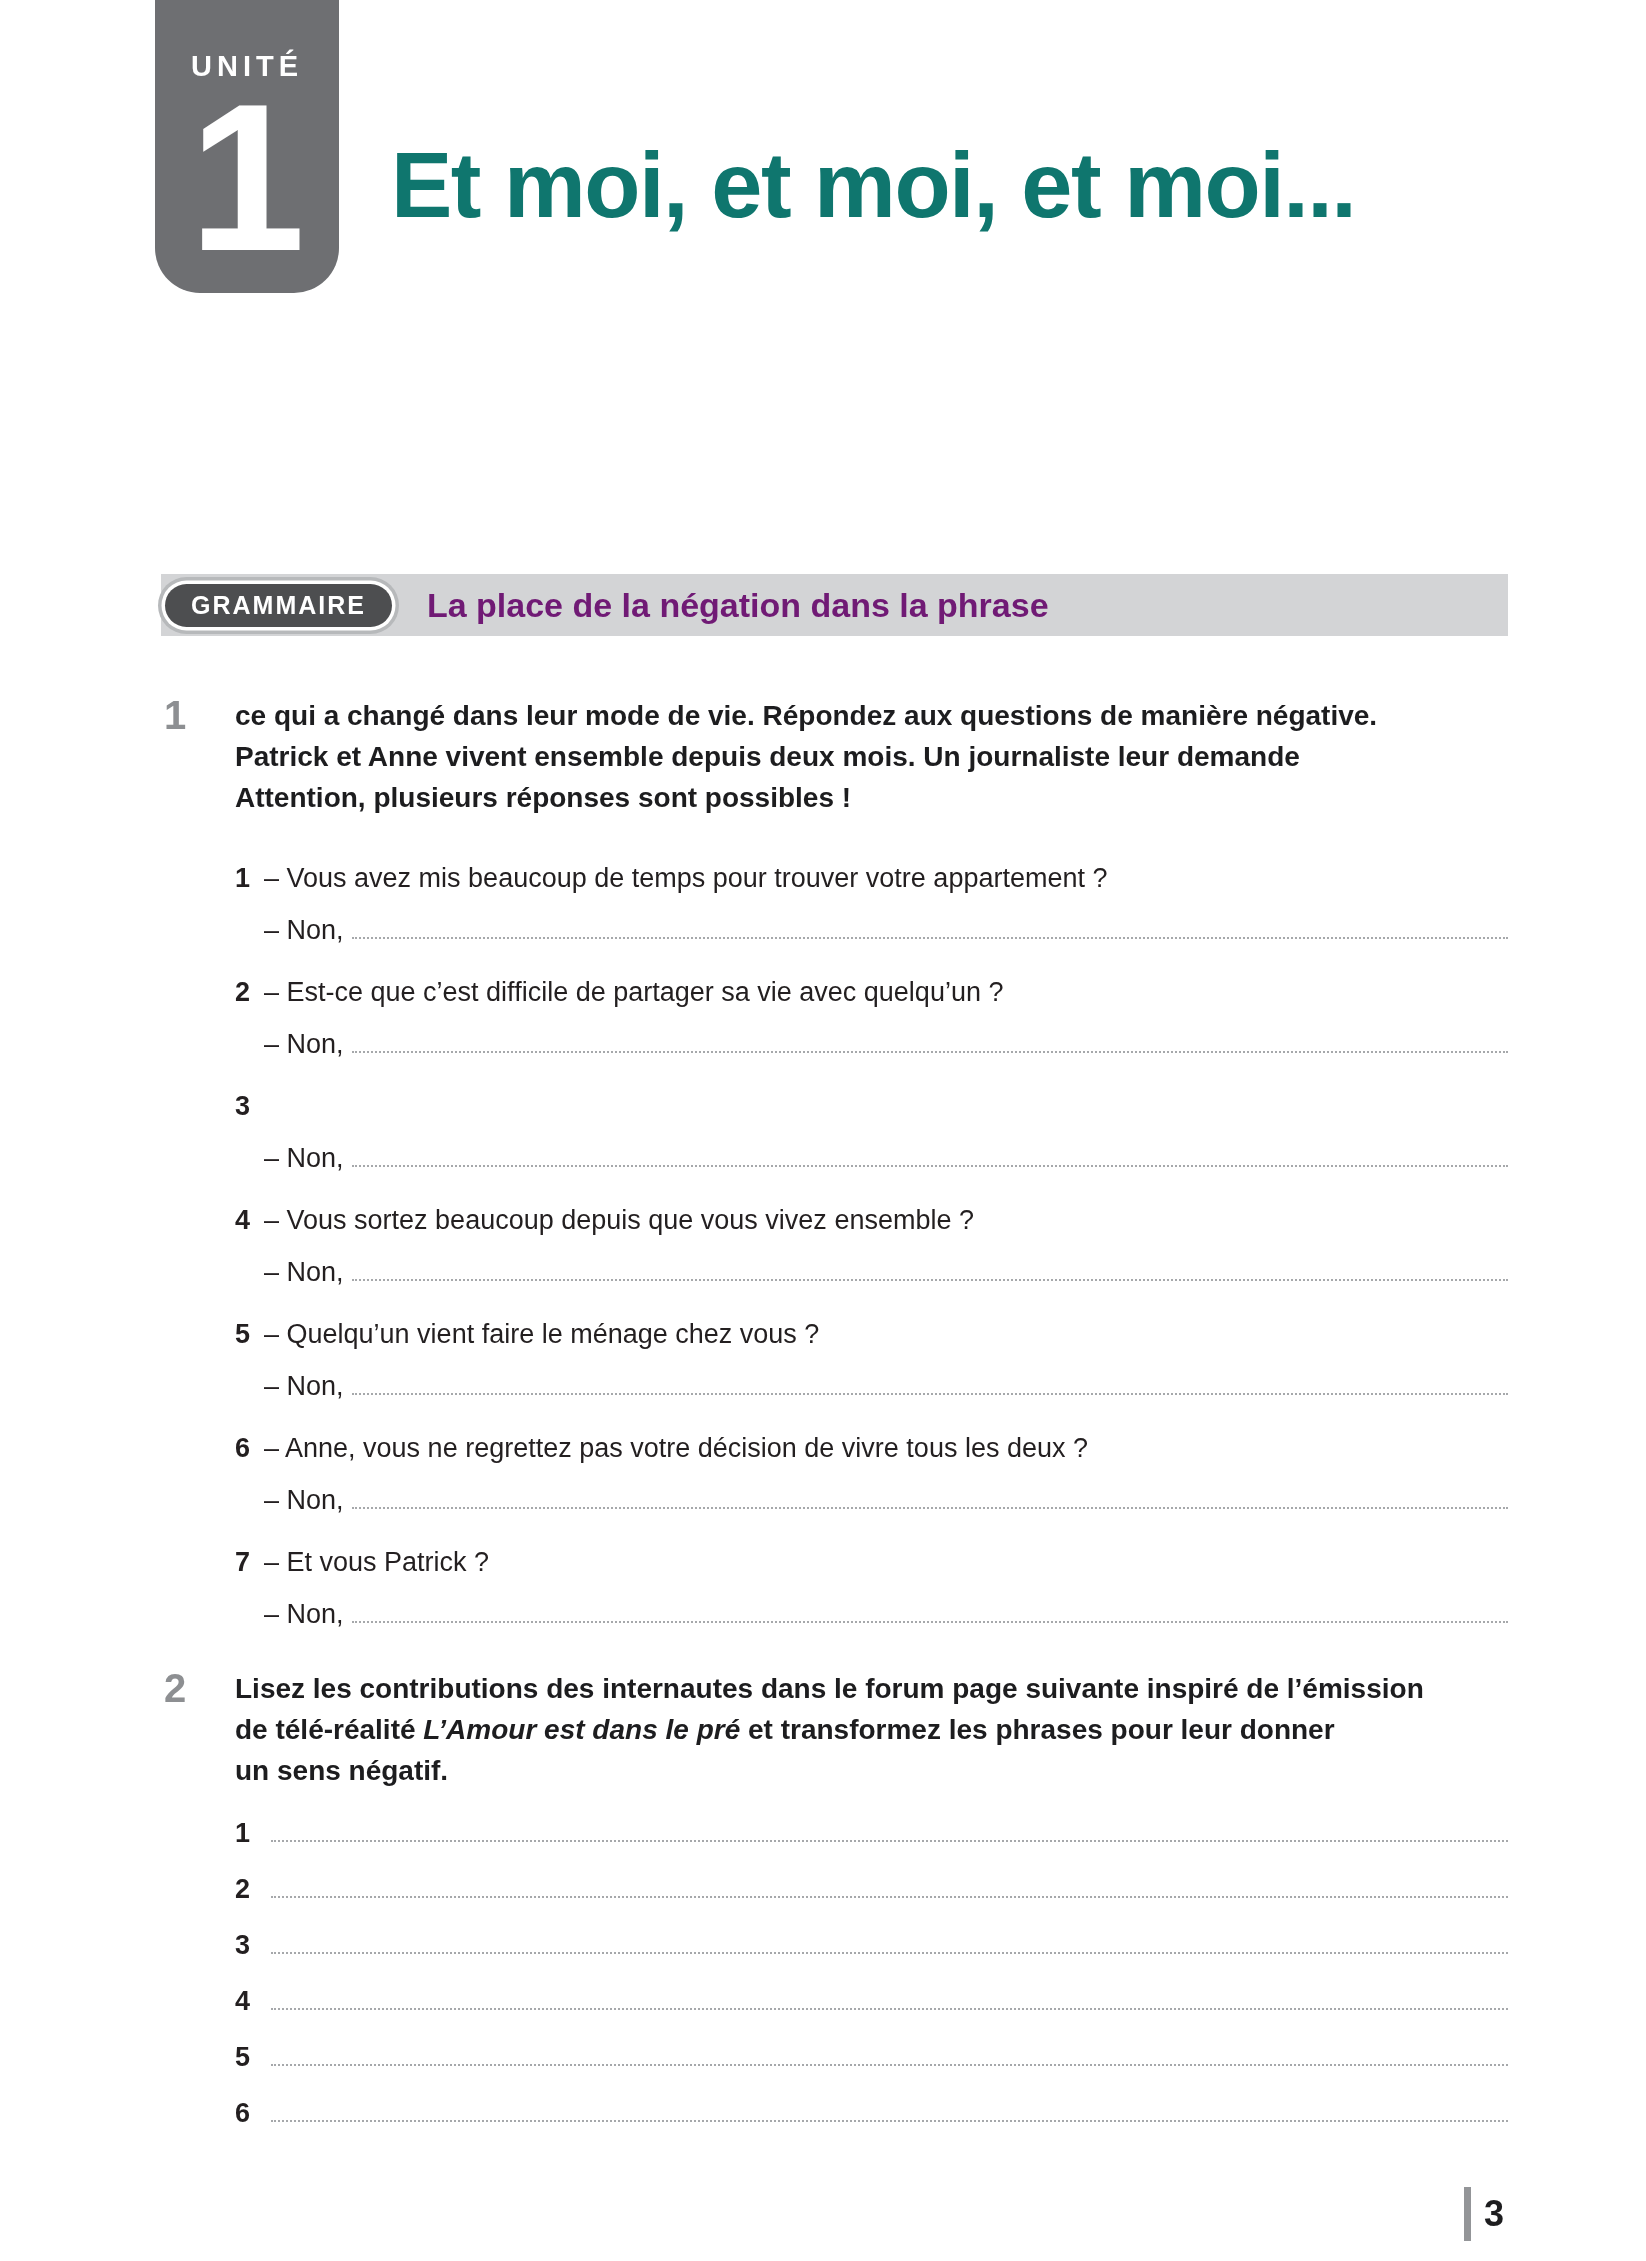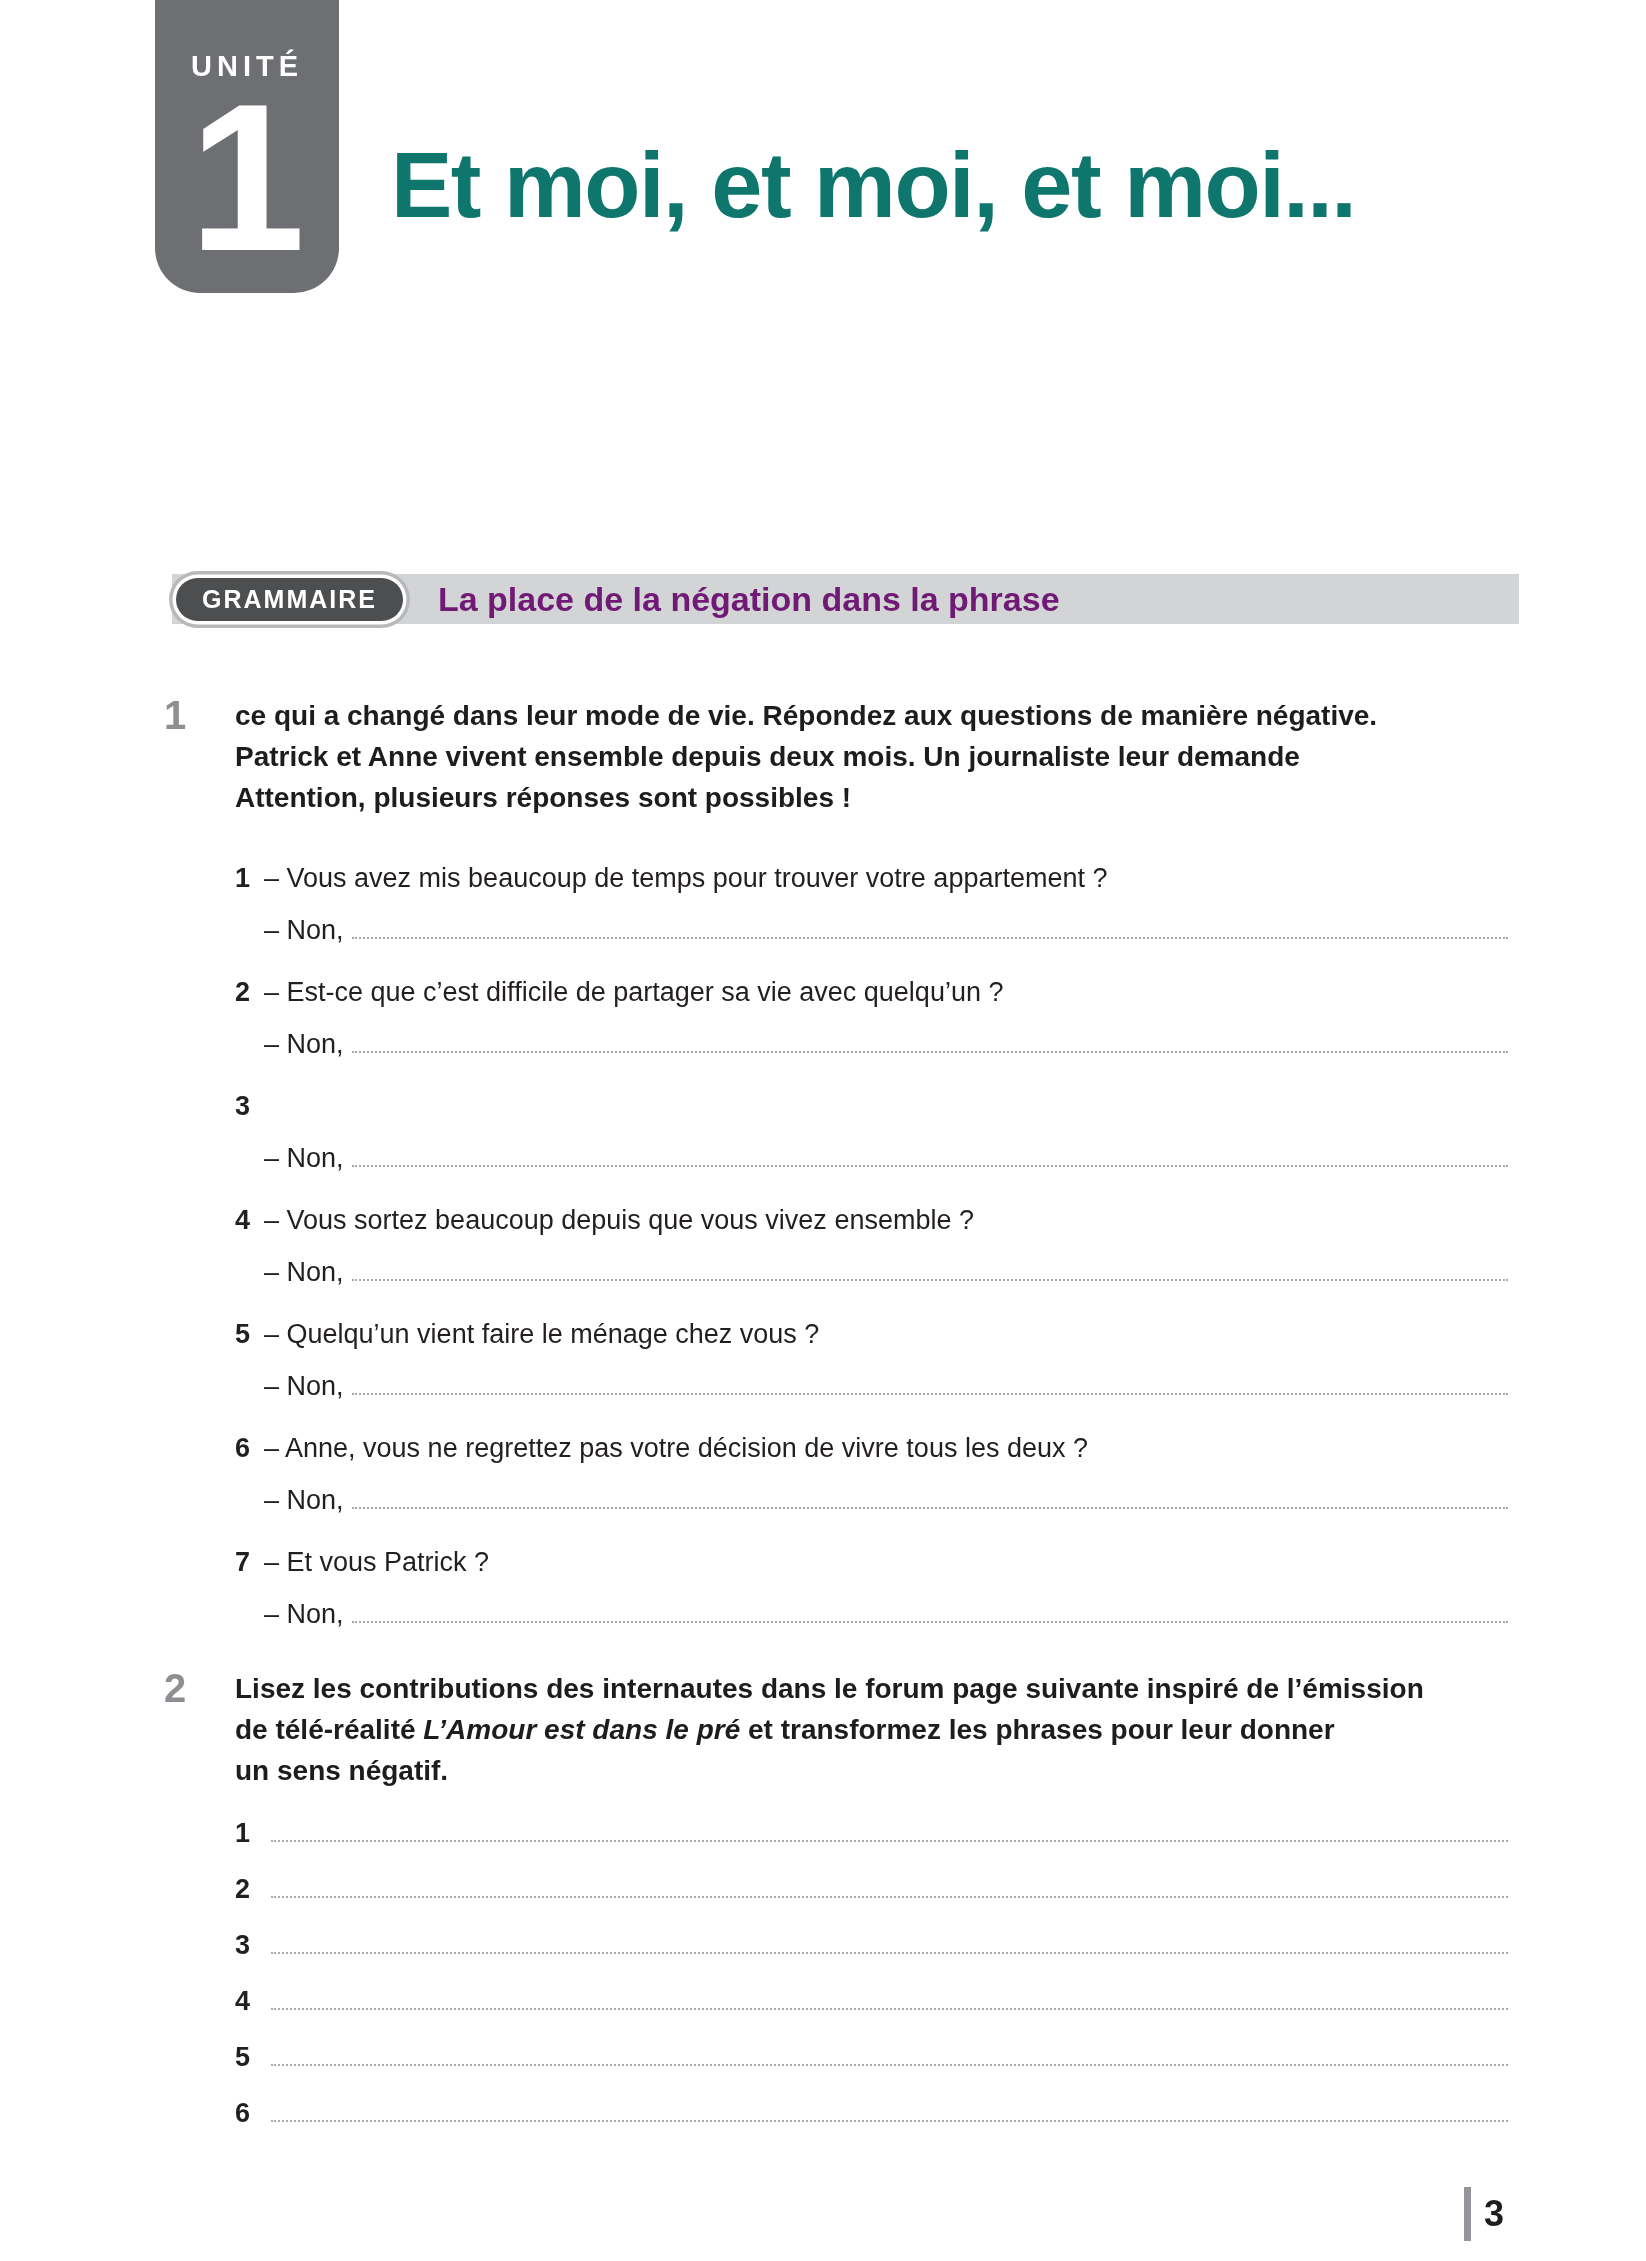--- a/index.html
+++ b/index.html
@@ -35,22 +35,22 @@
   .page-title {
     position: absolute; left: 391px; top: 133px;
     font-size: 92px; font-weight: 700;
     letter-spacing: -1.5px;
     color: #0f766e;
     white-space: nowrap;
   }
 
   
   .section-bar {
-    position: absolute; left: 172px; top: 574px;
-    width: 1347px; height: 50px;
+    position: absolute; left: 161px; top: 574px;
+    width: 1347px; height: 62px;
     background: #d3d4d6;
     display: flex; align-items: center;
   }
   .grammaire-badge {
     height: 43px;
     margin-left: 4px;
     padding: 0 26px;
     background: #4d4e50;
     border-radius: 24px;
     box-shadow: 0 0 0 3.5px #ffffff, 0 0 0 7px #b7b9bb;

